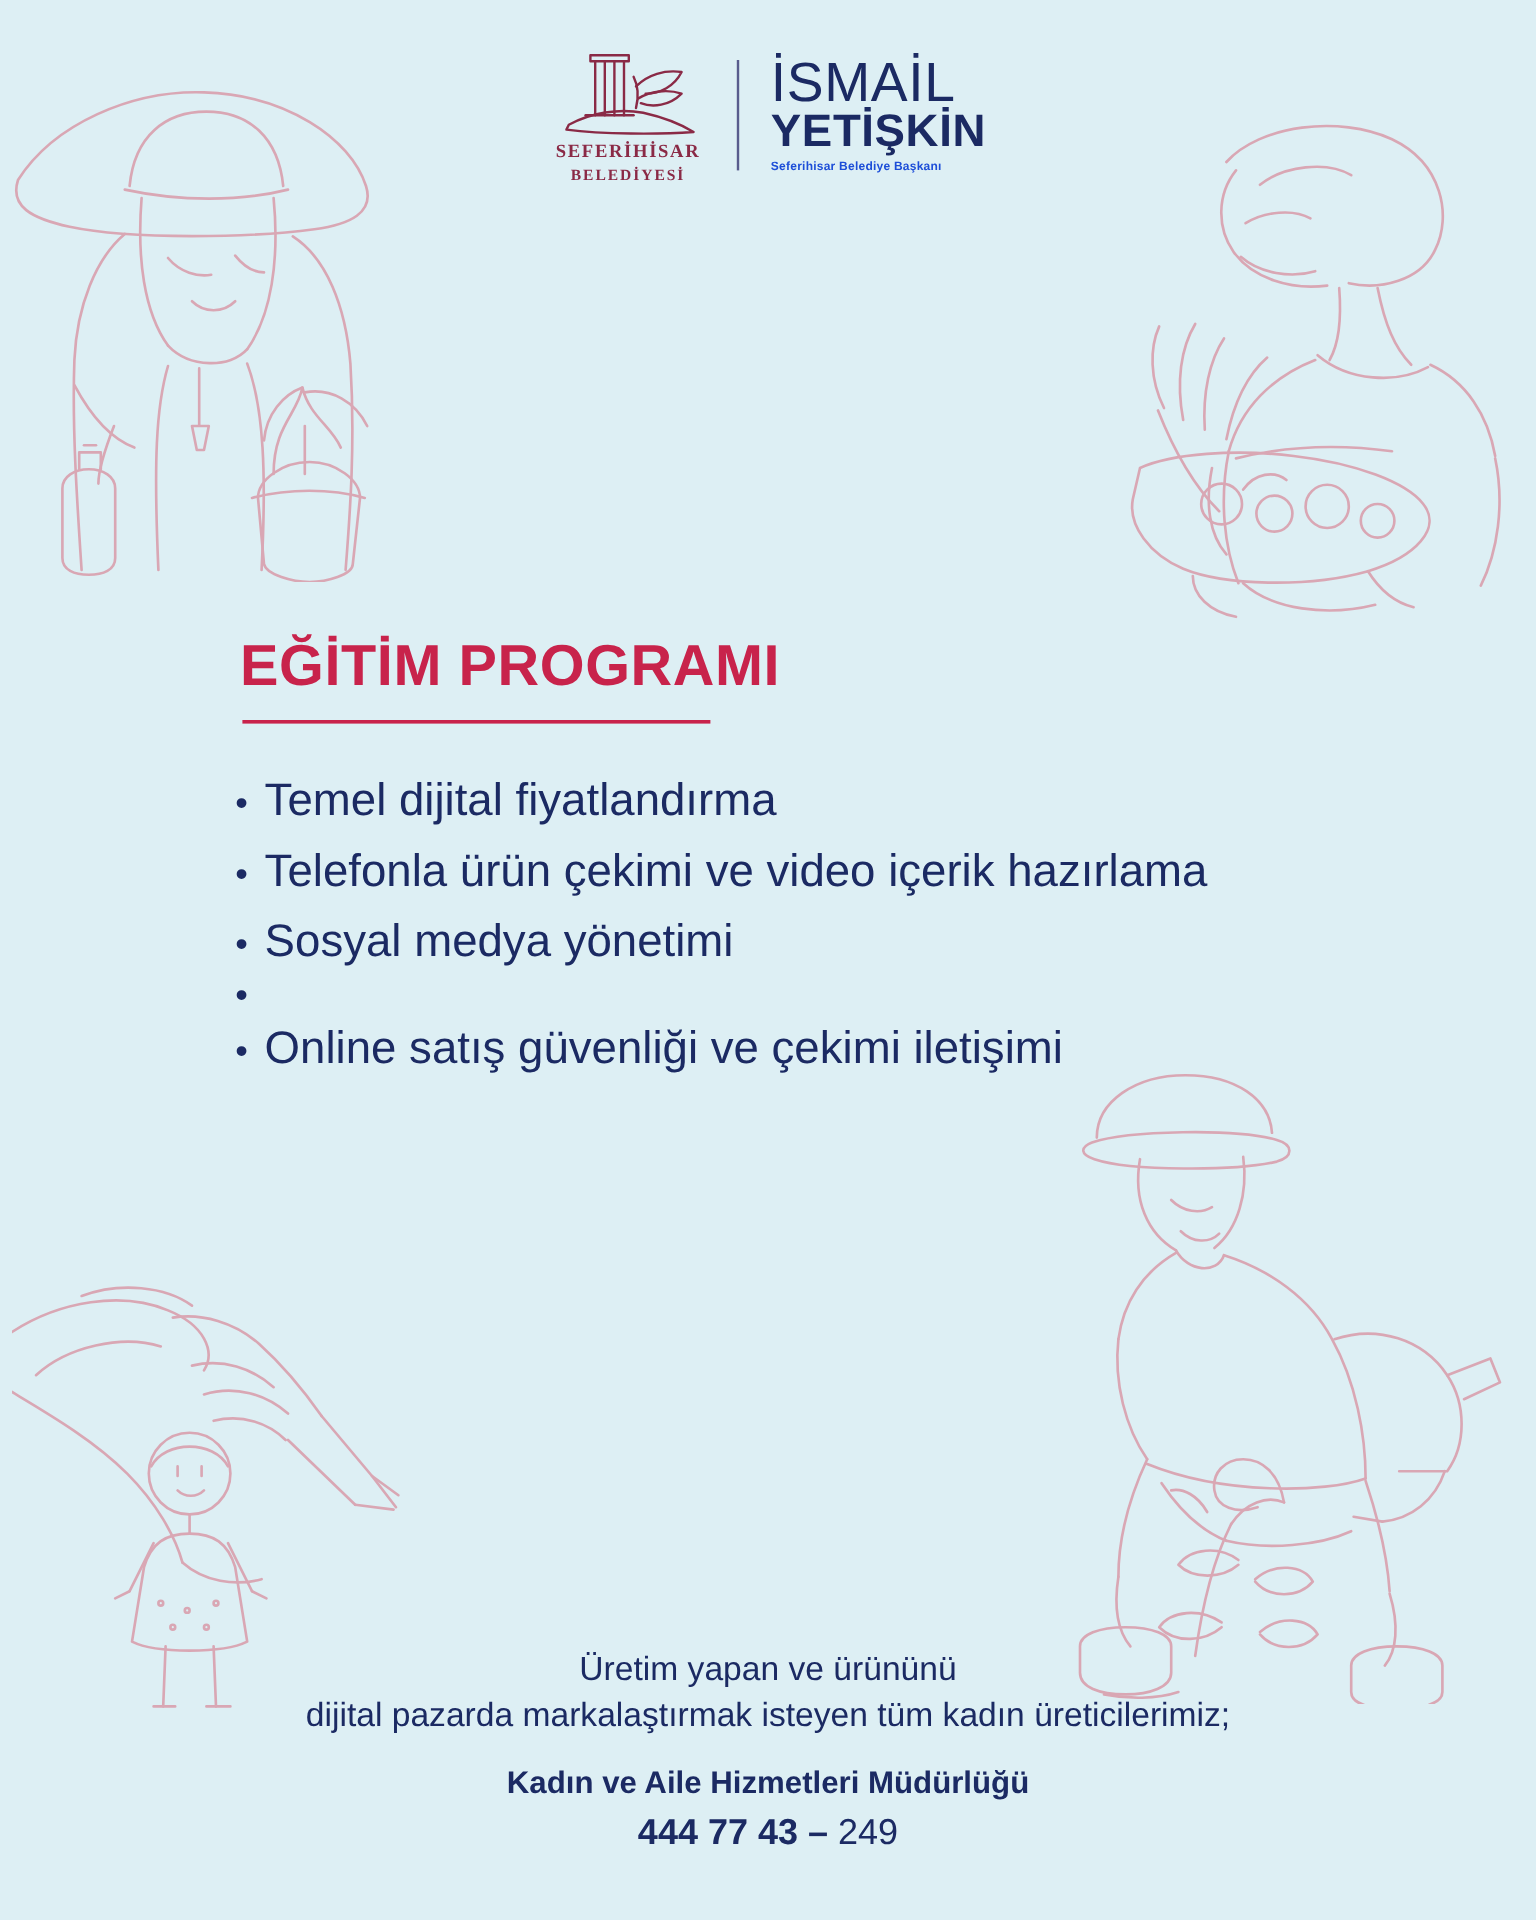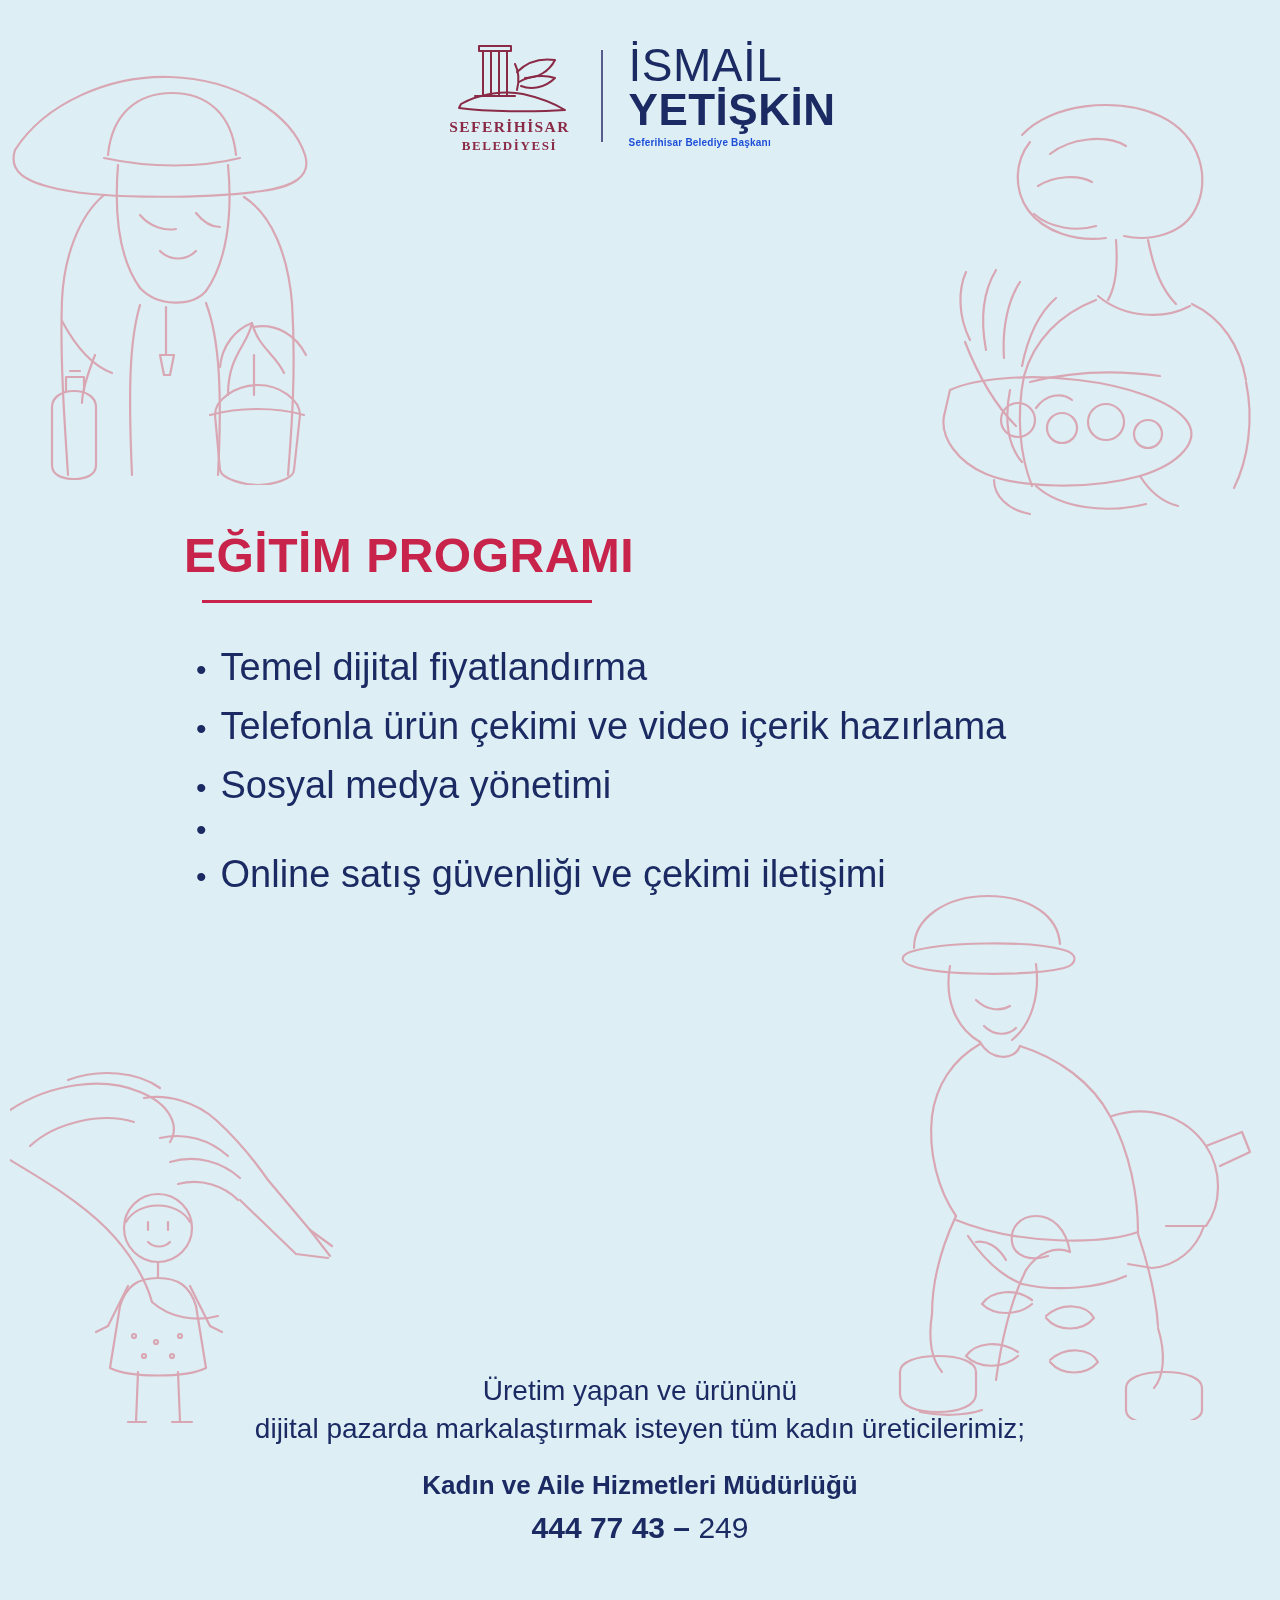--- a/index.html
+++ b/index.html
@@ -87,38 +87,38 @@
     color: #1e2060;
   }
   .mayor-first {
     font-size: 46px;
     font-weight: 400;
     letter-spacing: 0.5px;
     line-height: 0.95;
     color: #1b2a63;
   }
   .mayor-last {
-    font-size: 44px;
+    font-size: 38px;
     font-weight: 700;
     letter-spacing: 0.5px;
     line-height: 1;
     color: #1b2a63;
   }
   .mayor-title {
     font-size: 10px;
     font-weight: 700;
     color: #1d4ed8;
     margin-top: 5px;
     letter-spacing: 0.2px;
   }
 
   
   .program-title {
     position: absolute;
-    left: 184px;
+    left: 200px;
     top: 528px;
     font-size: 48px;
     font-weight: 700;
     color: #c8234b;
     letter-spacing: 0.5px;
   }
   .title-rule {
     position: absolute;
     left: 202px;
     top: 600px;

